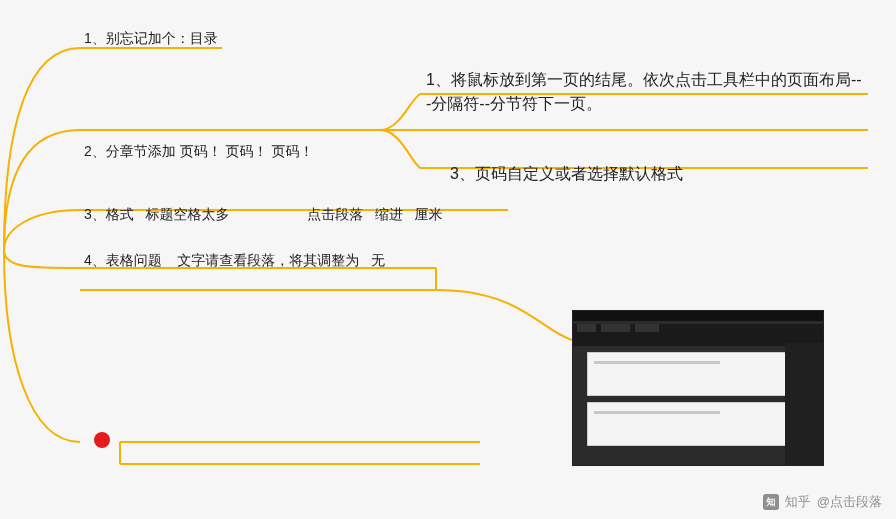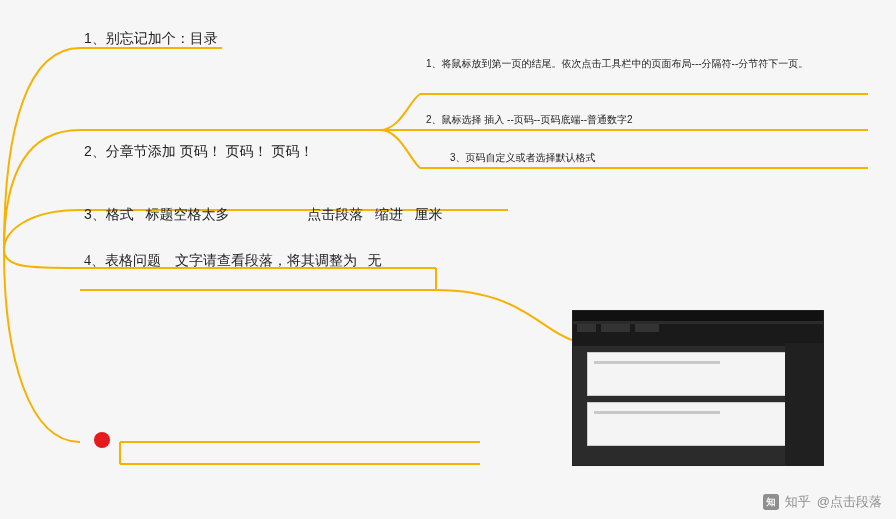--- a/index.html
+++ b/index.html
@@ -12,21 +12,21 @@
     color: #222;
     position: relative;
     overflow: hidden;
   }
   .canvas { position: absolute; inset: 0; }
   .node {
     position: absolute;
     line-height: 1.5;
     white-space: pre-wrap;
   }
-  .sub { font-size: 10px; }
+  .sub { font-size: 16px; margin-top: 12px; }
   .red-dot {
     position: absolute;
     width: 16px; height: 16px;
     background: #e41a1c;
     border-radius: 50%;
   }
   .watermark {
     position: absolute;
     right: 14px; bottom: 8px;
     color: #8f8f8f;
@@ -102,26 +102,25 @@
 
       <path d="M 436 290 C 520 290, 540 330, 572 340"></path>
     </g>
   </svg>
 
   <div class="node" style="left:84px; top:28px;">1、别忘记加个：目录</div>
 
   <div class="node" style="left:84px; top:110px;margin-top:31px;">2、分章节添加 页码！ 页码！ 页码！</div>
 
   <div class="node sub" style="left:426px; top:56px; width:440px;">1、将鼠标放到第一页的结尾。依次点击工具栏中的页面布局---分隔符--分节符下一页。</div>
-  <div class="node sub" style="left:426px; top:112px; width:440px;">2、鼠标选择 插入 --页码--页码底端--普通数字2</div>
   <div class="node sub" style="left:450px; top:150px; width:440px;">3、页码自定义或者选择默认格式</div>
 
   <div class="node" style="left:84px; top:190px;margin-top:14px;">3、格式   标题空格太多                    点击段落   缩进   厘米</div>
 
-  <div class="node" style="left:84px; top:250px; width:360px;font-family:Liberation Serif, serif;">4、表格问题    文字请查看段落，将其调整为   无</div>
+  <div class="node" style="left:84px; top:250px; width:360px;">4、表格问题    文字请查看段落，将其调整为   无</div>
 
   <div class="red-dot" style="left:94px; top:432px;"></div>
 
   <div class="thumb" style="left:572px; top:310px;" title="word-page-layout-screenshot">
     <div class="titlebar"></div>
     <div class="ribbon"></div>
     <div class="page"></div>
     <div class="page"></div>
     <div class="panel"></div>
   </div>

